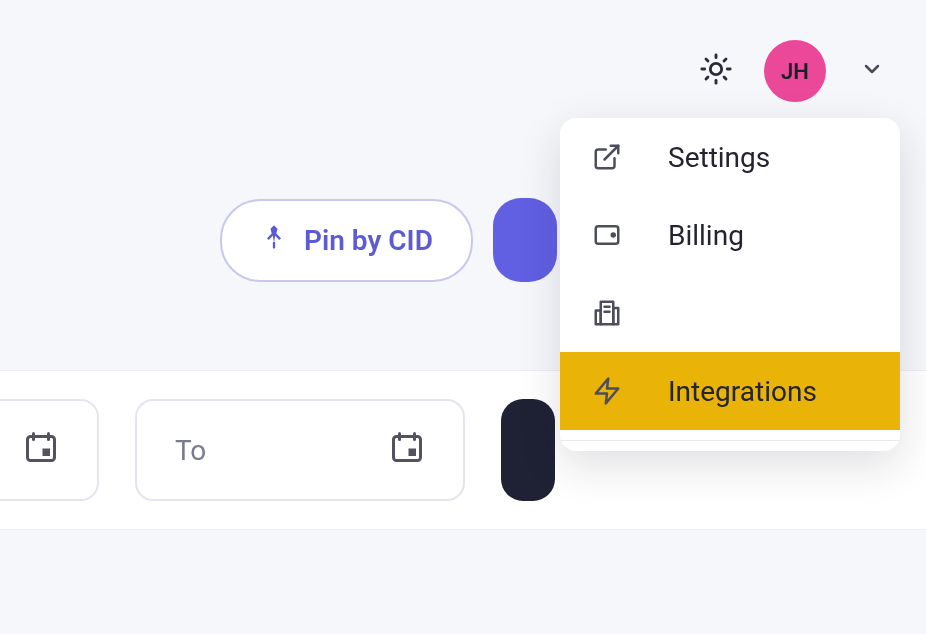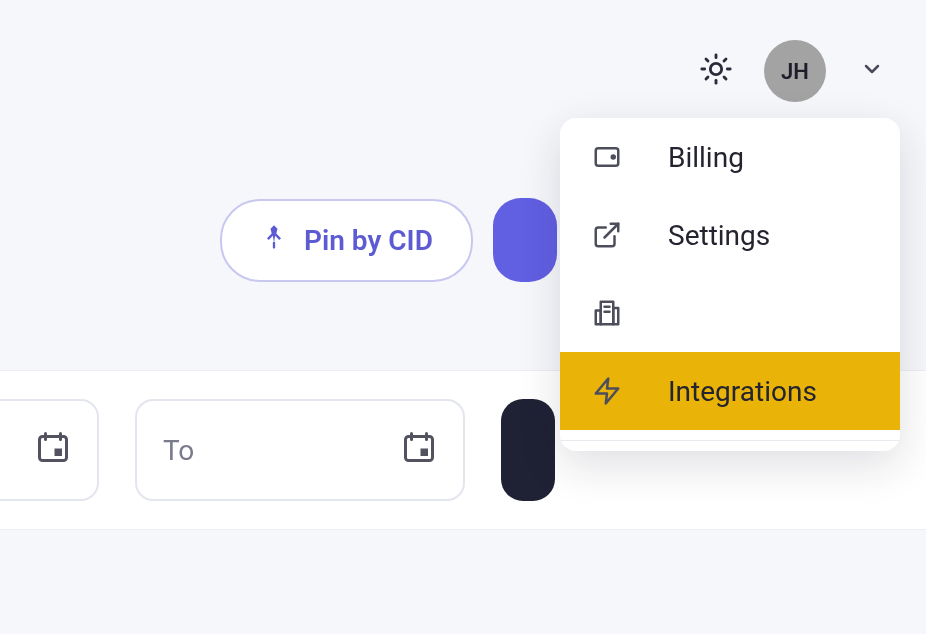--- a/index.html
+++ b/index.html
@@ -28,21 +28,21 @@
     align-items: center;
     justify-content: center;
     cursor: pointer;
     color: #2a2a3a;
   }
 
   .avatar {
     width: 62px;
     height: 62px;
     border-radius: 50%;
-    background: #a3a3a3;
+    background: #ec4899;
     display: flex;
     align-items: center;
     justify-content: center;
     font-size: 22px;
     font-weight: 600;
     color: #1e1e2a;
     cursor: pointer;
   }
 
   .chevron {
@@ -103,21 +103,21 @@
   }
 
   .date-input {
     border: 2px solid #e4e6ee;
     border-radius: 18px;
     background: #fff;
     height: 102px;
     display: flex;
     align-items: center;
     justify-content: space-between;
-    padding: 0 26px;
+    padding: 0 38px;
     font-size: 28px;
     color: #7a7b8c;
     cursor: pointer;
   }
 
   .date-input.first { width: 135px; margin-left: -36px; padding-left: 0; justify-content: flex-end; }
   .date-input.second { width: 330px; }
 
   .cal-icon { color: #52535f; }
 
@@ -242,35 +242,35 @@
       </svg>
     </span>
   </div>
   <div class="dark-button"></div>
 </div>
 
 <div class="dropdown">
   <div class="menu-item">
     <span class="menu-icon">
       <svg width="30" height="30" viewBox="0 0 24 24" fill="none" stroke="currentColor" stroke-width="2" stroke-linecap="round" stroke-linejoin="round">
-        <rect x="3" y="5" width="18" height="14" rx="2"></rect>
-        <circle cx="17" cy="12" r="1.2" fill="currentColor"></circle>
-      </svg>
-    </span>
-    <span>Billing</span>
-  </div>
-  <div class="menu-item">
-    <span class="menu-icon">
-      <svg width="30" height="30" viewBox="0 0 24 24" fill="none" stroke="currentColor" stroke-width="2" stroke-linecap="round" stroke-linejoin="round">
         <path d="M18 13v6a2 2 0 0 1-2 2H5a2 2 0 0 1-2-2V8a2 2 0 0 1 2-2h6"></path>
         <polyline points="15 3 21 3 21 9"></polyline>
         <line x1="10" y1="14" x2="21" y2="3"></line>
       </svg>
     </span>
     <span>Settings</span>
+  </div>
+  <div class="menu-item">
+    <span class="menu-icon">
+      <svg width="30" height="30" viewBox="0 0 24 24" fill="none" stroke="currentColor" stroke-width="2" stroke-linecap="round" stroke-linejoin="round">
+        <rect x="3" y="5" width="18" height="14" rx="2"></rect>
+        <circle cx="17" cy="12" r="1.2" fill="currentColor"></circle>
+      </svg>
+    </span>
+    <span>Billing</span>
   </div>
   <div class="menu-item">
     <span class="menu-icon">
       <svg width="30" height="30" viewBox="0 0 24 24" fill="none" stroke="currentColor" stroke-width="2" stroke-linecap="round" stroke-linejoin="round">
         <rect x="7" y="3" width="10" height="18"></rect>
         <rect x="3" y="10" width="4" height="11"></rect>
         <rect x="17" y="8" width="4" height="13"></rect>
         <line x1="10" y1="7" x2="14" y2="7"></line>
         <line x1="10" y1="11" x2="14" y2="11"></line>
       </svg>

